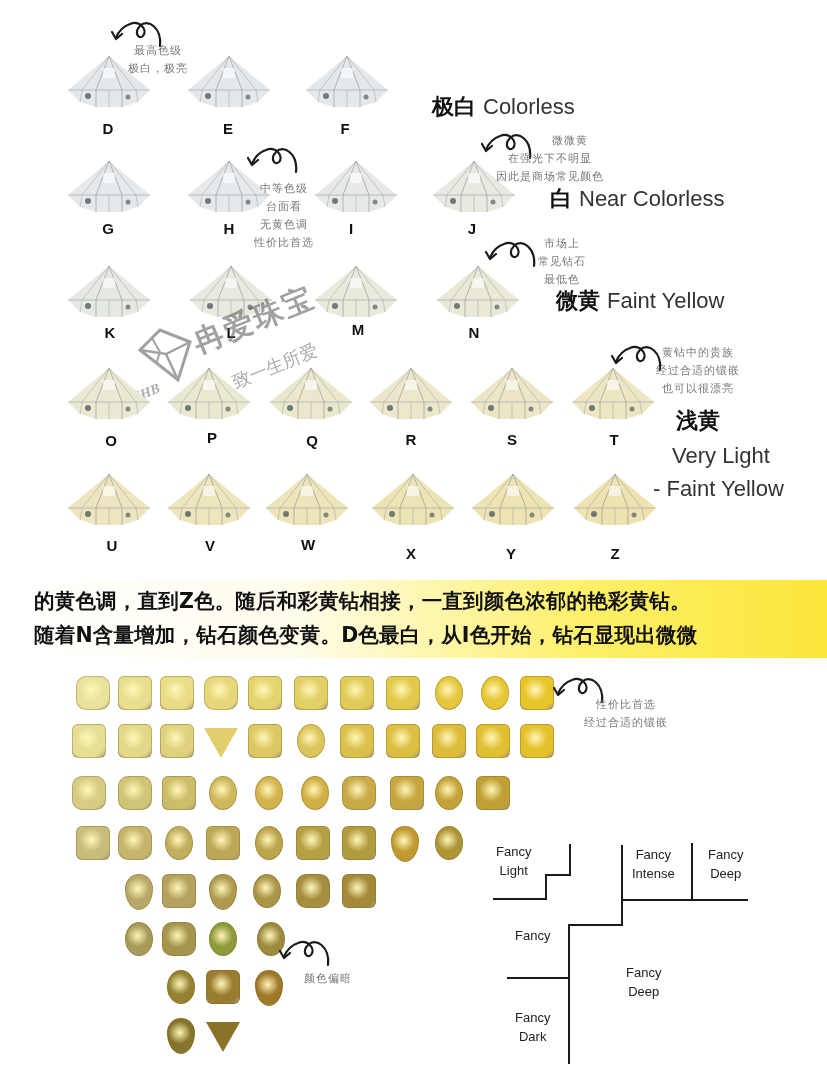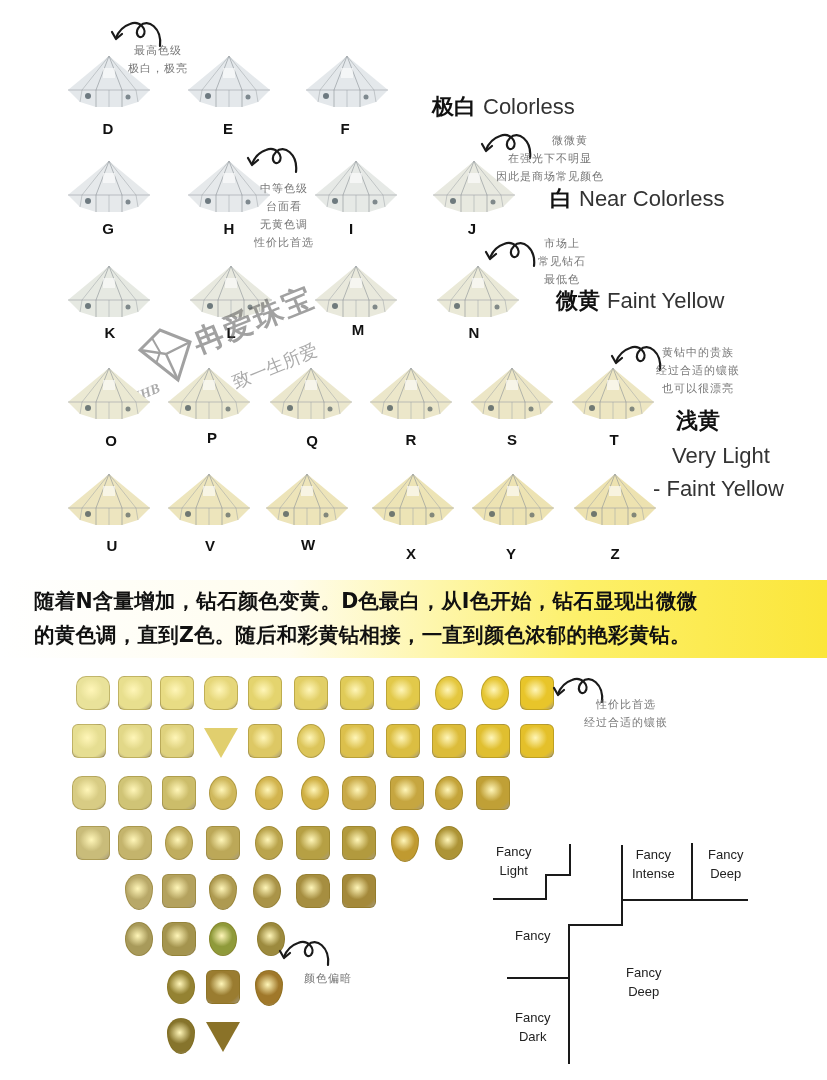--- a/index.html
+++ b/index.html
@@ -302,22 +302,22 @@
   </div>
 <div class="grade-letter" style="left:92px;top:537px">U</div>
 <div class="grade-letter" style="left:190px;top:537px">V</div>
 <div class="grade-letter" style="left:288px;top:536px">W</div>
 <div class="grade-letter" style="left:391px;top:545px">X</div>
 <div class="grade-letter" style="left:491px;top:545px">Y</div>
 <div class="grade-letter" style="left:595px;top:545px">Z</div>
 
 <div class="highlight-band"></div>
 <div class="summary">
+  <div>的黄色调，直到Z色。随后和彩黄钻相接，一直到颜色浓郁的艳彩黄钻。</div>
   <div>随着N含量增加，钻石颜色变黄。D色最白，从I色开始，钻石显现出微微</div>
-  <div>的黄色调，直到Z色。随后和彩黄钻相接，一直到颜色浓郁的艳彩黄钻。</div>
 </div>
 
 <div id="gem-gallery">
     <div class="gem cushion" style="left: 76px; top: 676px; width: 34px; height: 34px; background: radial-gradient(circle at 45% 40%, rgb(255, 246, 184) 0%, rgb(233, 226, 154) 45%, rgb(233, 226, 154) 75%, rgba(90, 70, 20, 0.55) 100%);"></div>
     <div class="gem rect" style="left: 118px; top: 676px; width: 34px; height: 34px; background: radial-gradient(circle at 45% 40%, rgb(255, 246, 184) 0%, rgb(232, 223, 142) 45%, rgb(232, 223, 142) 75%, rgba(90, 70, 20, 0.55) 100%);"></div>
     <div class="gem rect" style="left: 160px; top: 676px; width: 34px; height: 34px; background: radial-gradient(circle at 45% 40%, rgb(255, 246, 184) 0%, rgb(232, 220, 132) 45%, rgb(232, 220, 132) 75%, rgba(90, 70, 20, 0.55) 100%);"></div>
     <div class="gem cushion" style="left: 204px; top: 676px; width: 34px; height: 34px; background: radial-gradient(circle at 45% 40%, rgb(255, 246, 184) 0%, rgb(230, 215, 122) 45%, rgb(230, 215, 122) 75%, rgba(90, 70, 20, 0.55) 100%);"></div>
     <div class="gem rect" style="left: 248px; top: 676px; width: 34px; height: 34px; background: radial-gradient(circle at 45% 40%, rgb(255, 246, 184) 0%, rgb(228, 212, 110) 45%, rgb(228, 212, 110) 75%, rgba(90, 70, 20, 0.55) 100%);"></div>
     <div class="gem rect" style="left: 294px; top: 676px; width: 34px; height: 34px; background: radial-gradient(circle at 45% 40%, rgb(255, 246, 184) 0%, rgb(226, 207, 102) 45%, rgb(226, 207, 102) 75%, rgba(90, 70, 20, 0.55) 100%);"></div>
     <div class="gem rect" style="left: 340px; top: 676px; width: 34px; height: 34px; background: radial-gradient(circle at 45% 40%, rgb(255, 246, 184) 0%, rgb(224, 203, 88) 45%, rgb(224, 203, 88) 75%, rgba(90, 70, 20, 0.55) 100%);"></div>

